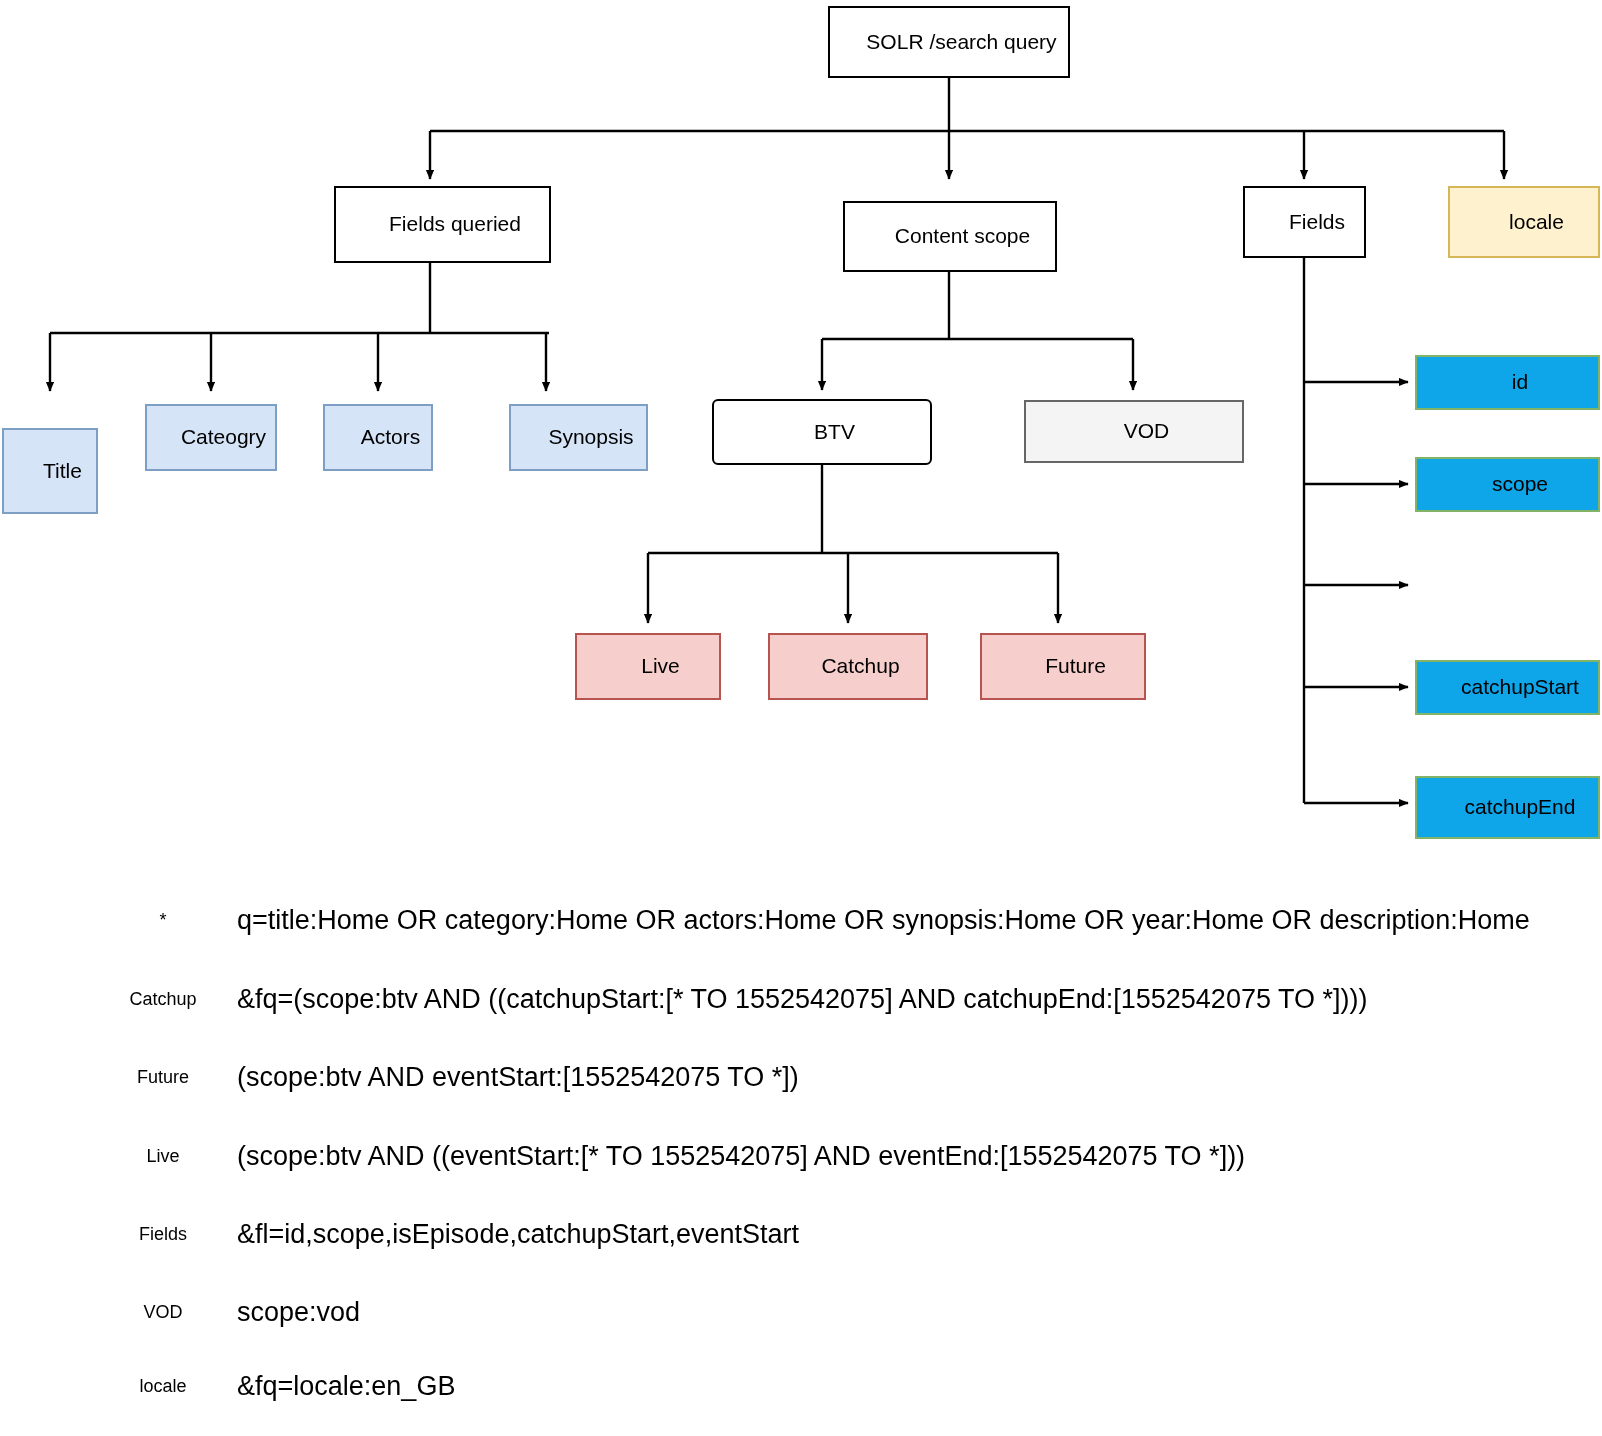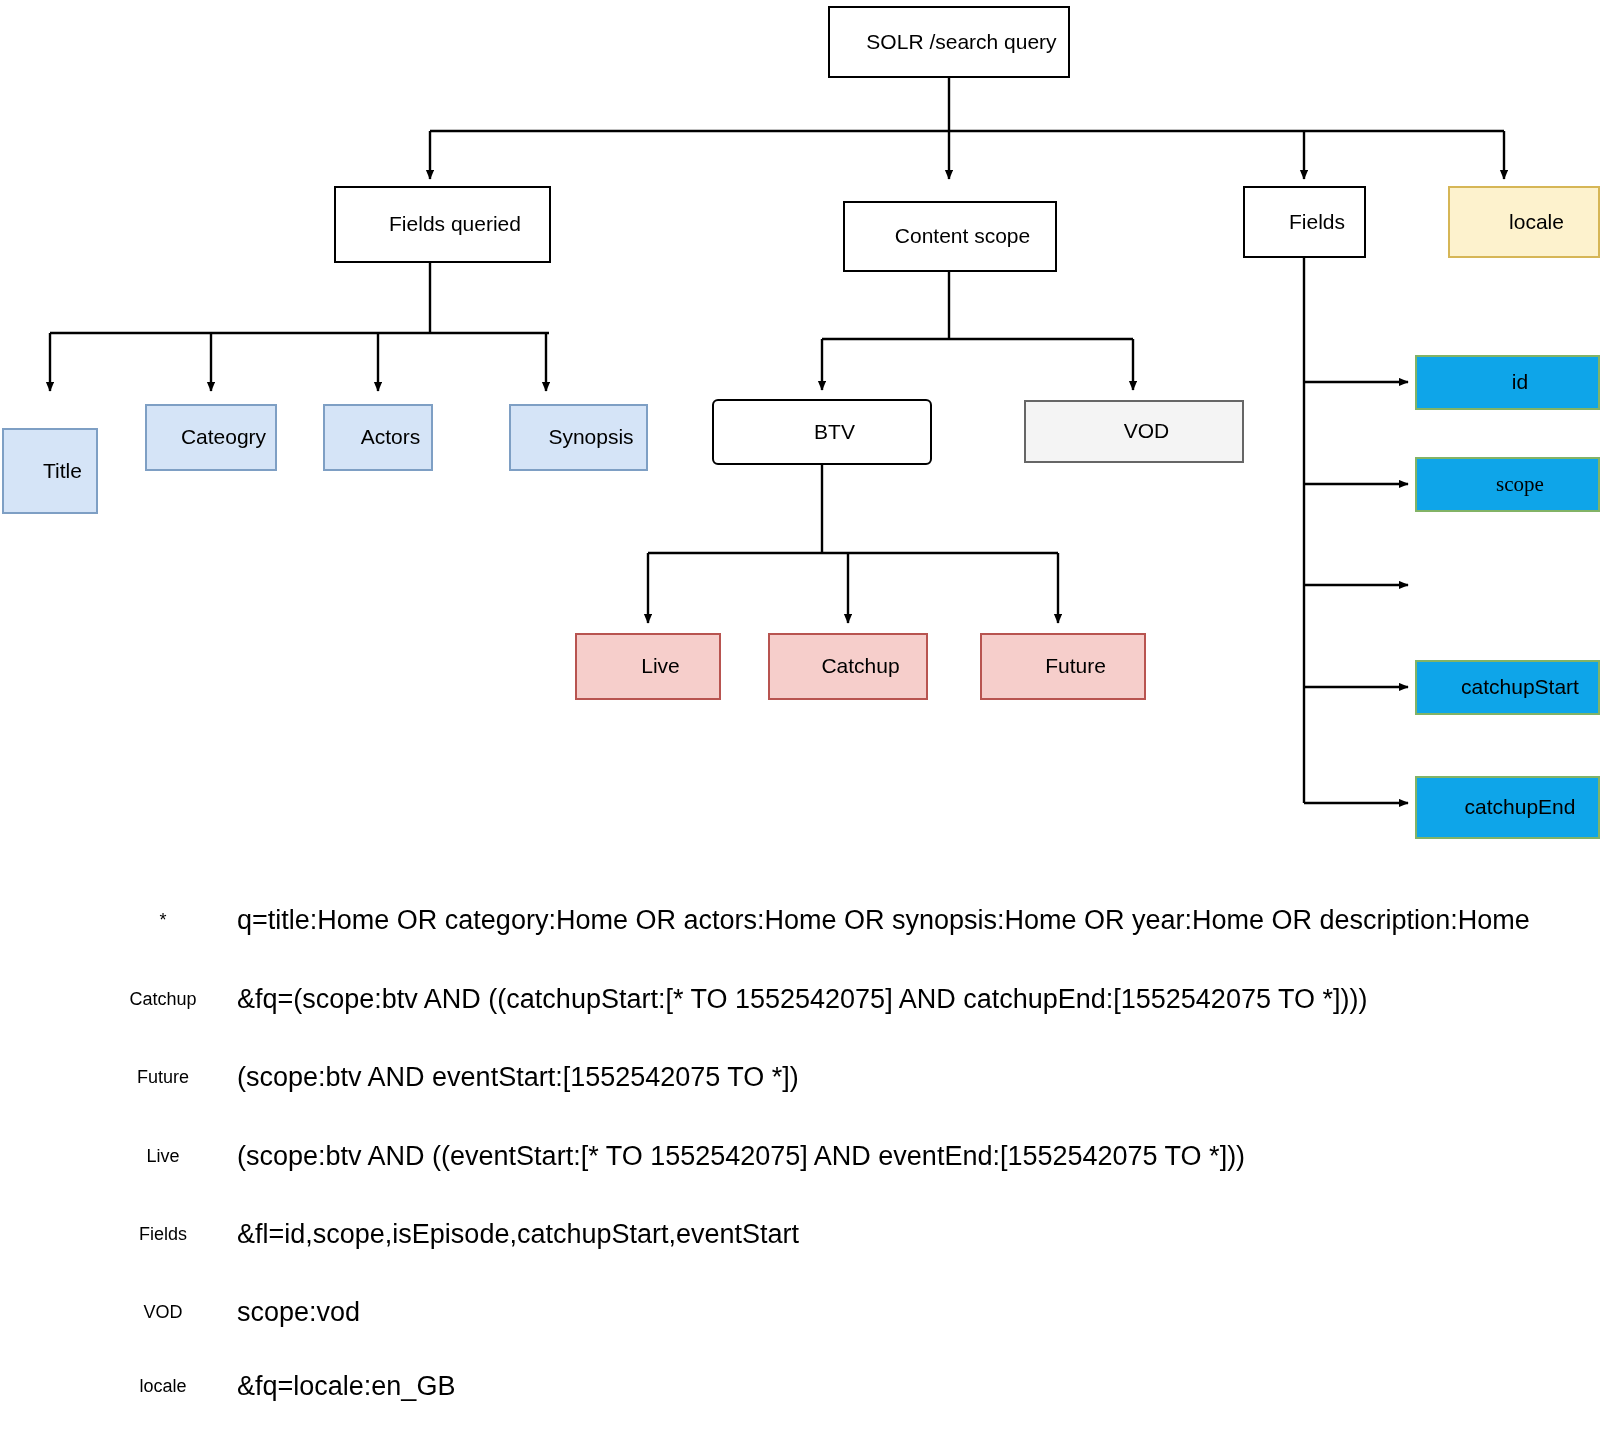--- a/index.html
+++ b/index.html
@@ -190,21 +190,21 @@
   <div class="node red" style="left:768px; top:633px; width:160px; height:67px;">
     <span>Catchup</span>
   </div>
   <div class="node red" style="left:980px; top:633px; width:166px; height:67px;">
     <span>Future</span>
   </div>
 
   <div class="node green" style="left:1415px; top:355px; width:185px; height:55px;">
     <span>id</span>
   </div>
-  <div class="node green" style="left:1415px; top:457px; width:185px; height:55px;font-family:Liberation Serif, serif;">
+  <div class="node green" style="left:1415px; top:457px; width:185px; height:55px;">
     <span>scope</span>
   </div>
   <div class="node green" style="left:1415px; top:660px; width:185px; height:55px;">
     <span>catchupStart</span>
   </div>
   <div class="node green" style="left:1415px; top:776px; width:185px; height:63px;">
     <span>catchupEnd</span>
   </div>
 
 </div>

